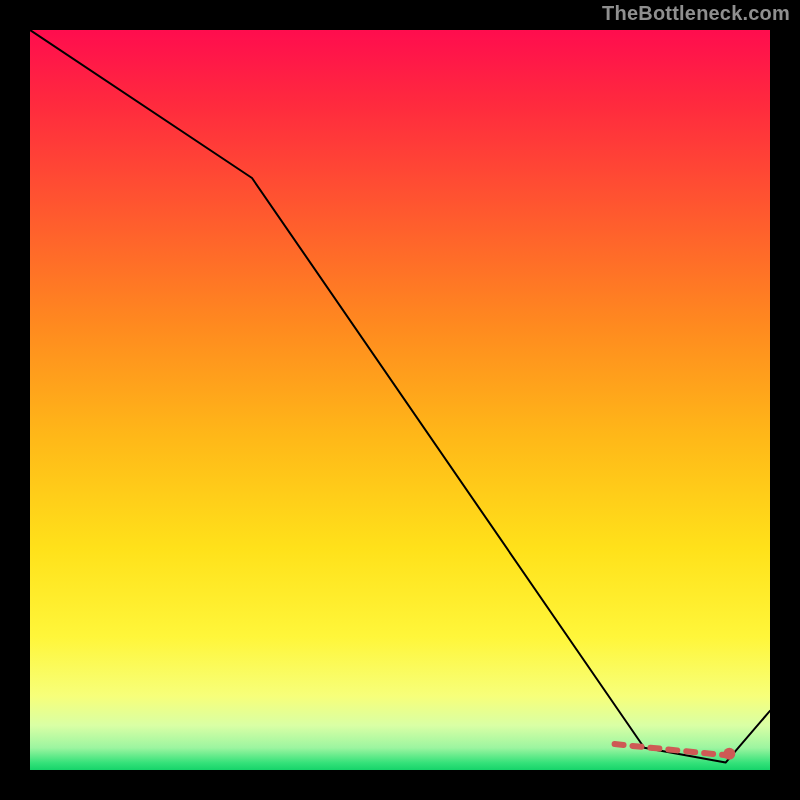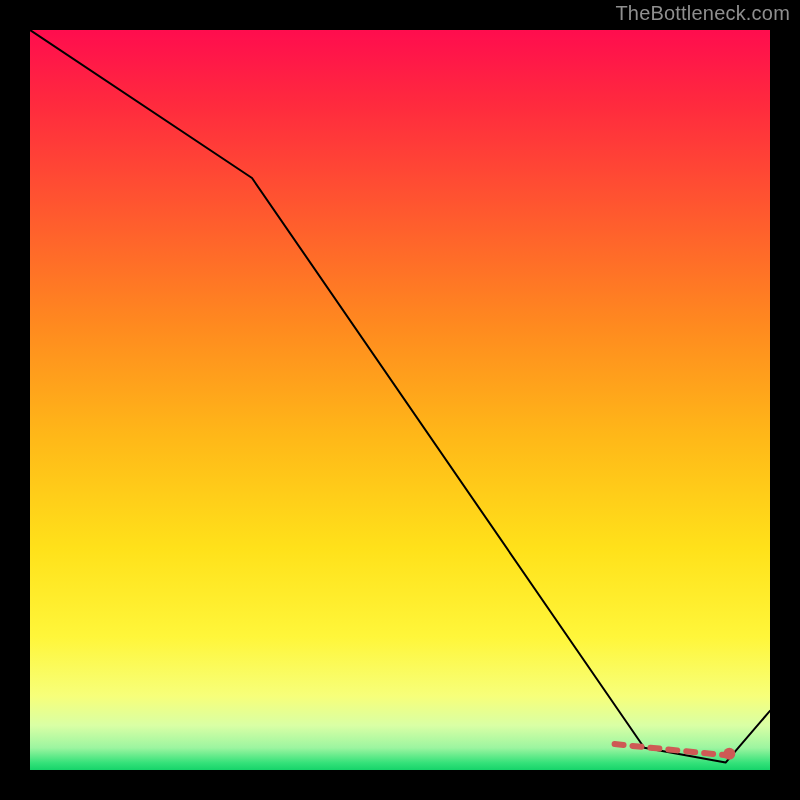--- a/index.html
+++ b/index.html
@@ -15,21 +15,21 @@
     position: relative;
     width: 800px;
     height: 800px;
     background: #000;
   }
   .attribution {
     position: absolute;
     top: 2px;
     right: 10px;
     font-size: 20px;
-    font-weight: 400;
+    font-weight: 700;
     color: #8f8f8f;
     letter-spacing: 0.2px;
   }
   .plot-area {
     position: absolute;
     left: 30px;
     top: 30px;
     width: 740px;
     height: 740px;
     overflow: hidden;

